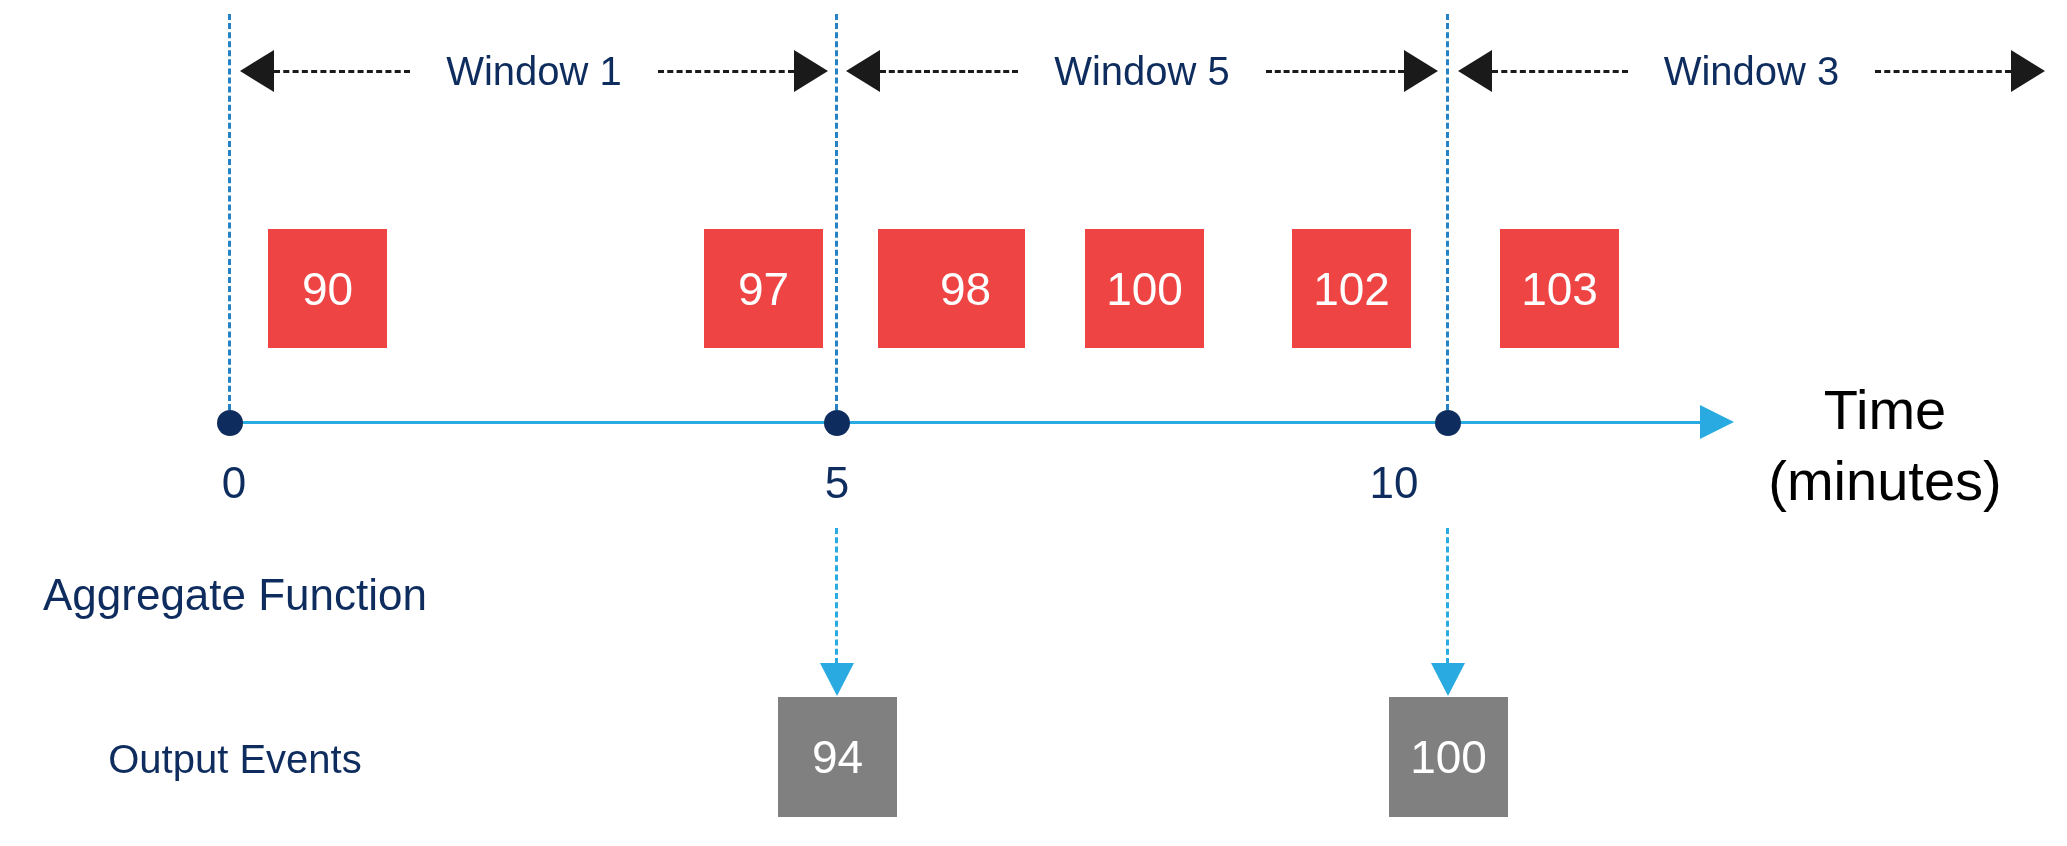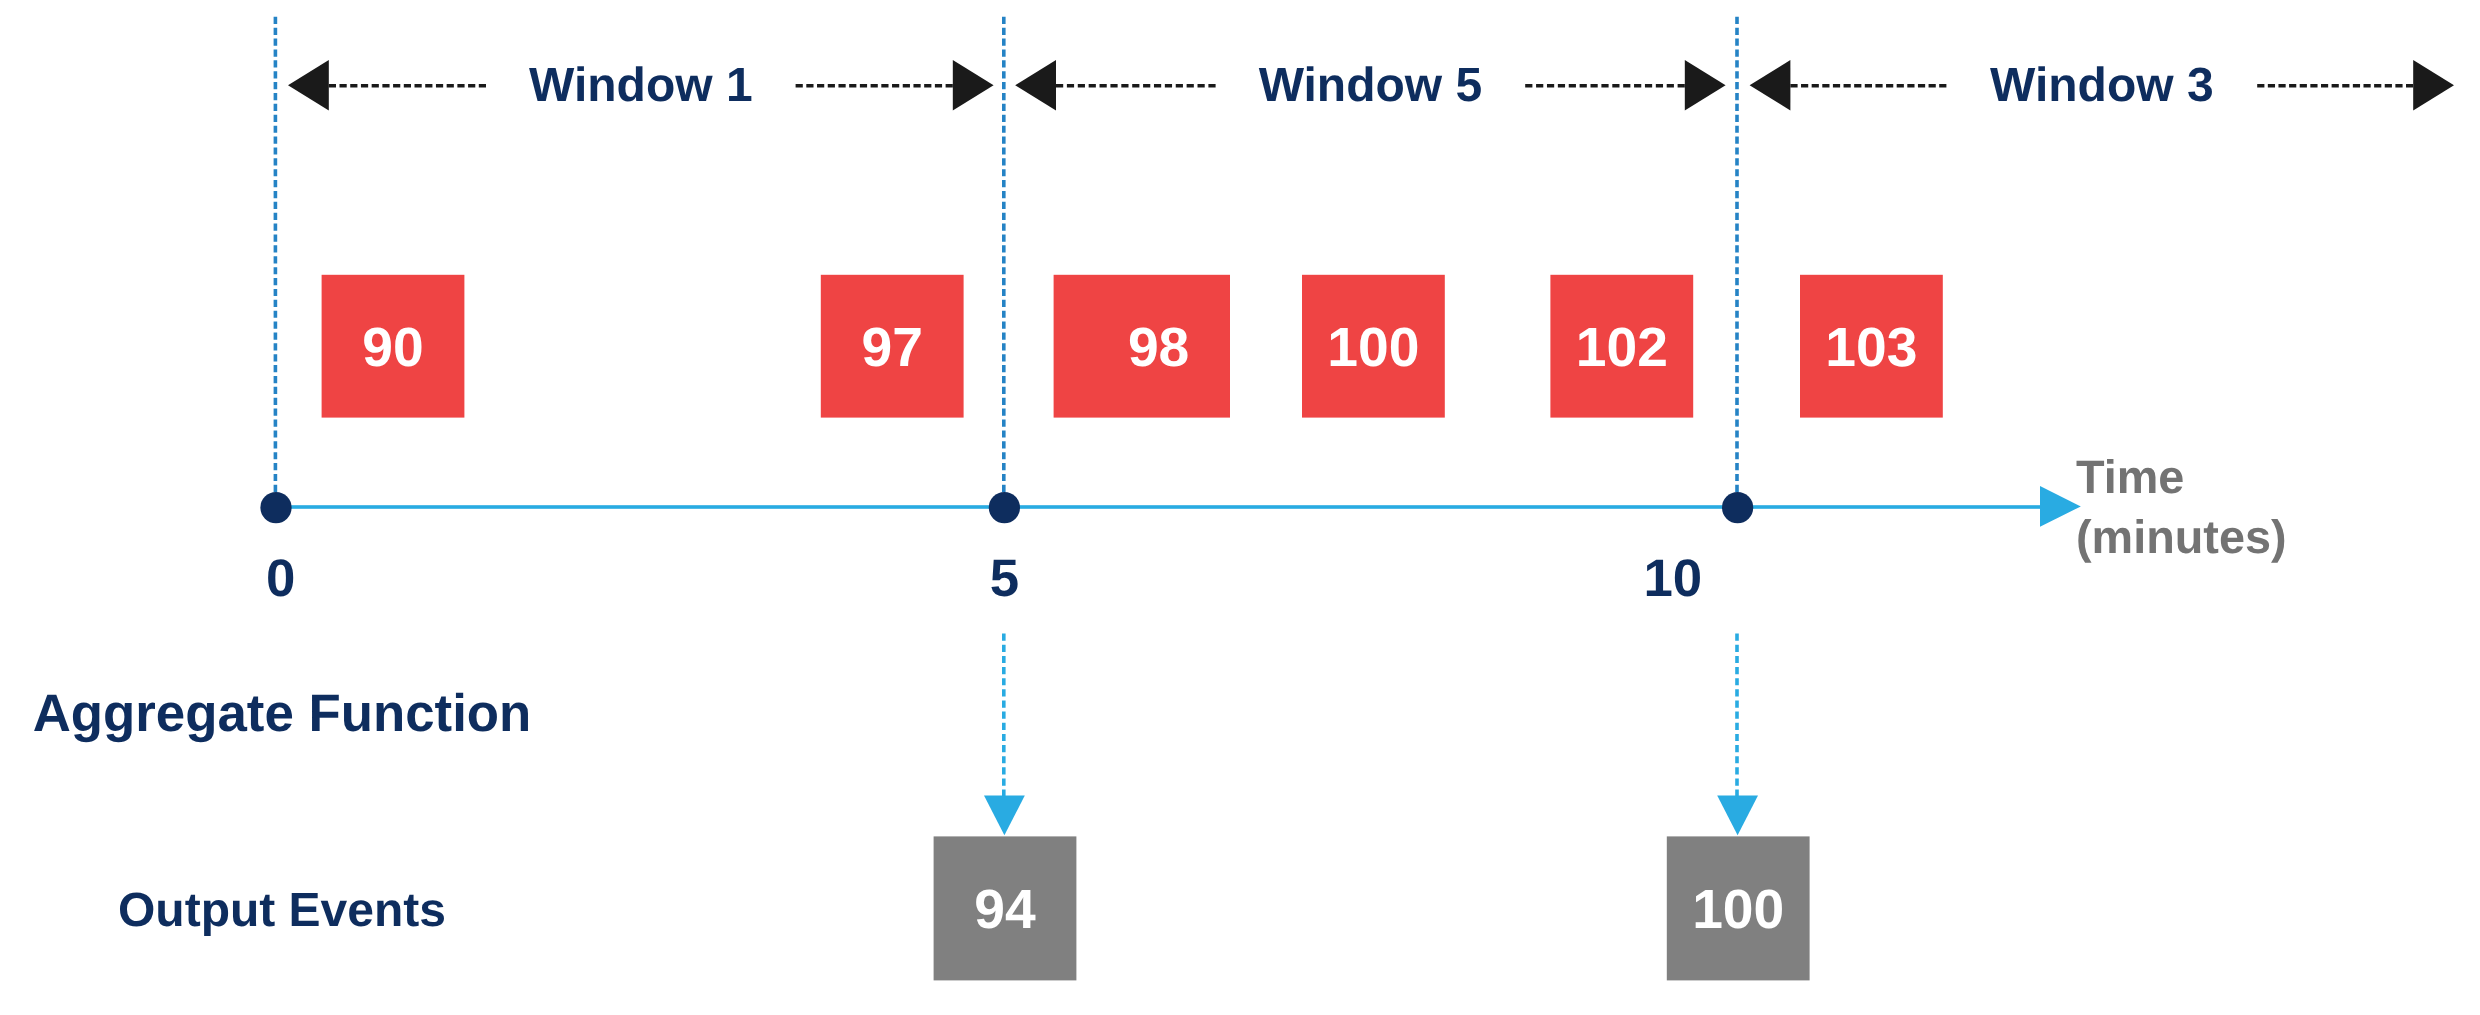--- a/index.html
+++ b/index.html
@@ -1,21 +1,21 @@
 <!DOCTYPE html>
 <html><head>
 <meta charset="utf-8">
 <style>
   html,body{margin:0;padding:0;background:#ffffff;}
   #stage{
     position:relative;
     width:2067px;height:846px;
     background:#ffffff;
     font-family:"Liberation Sans","DejaVu Sans",sans-serif;
-    font-weight:700;
+    font-weight:400;
     overflow:hidden;
   }
   
   .guide{
     position:absolute;top:14px;height:396px;width:0;
     border-left:3px dashed #2583C5;
   }
   .guide.g0{left:228px;}
   .guide.g5{left:835px;}
   .guide.g10{left:1446px;}
@@ -36,34 +36,34 @@
     margin:0 36px;line-height:56px;
   }
 
   
   .event-box{
     position:absolute;top:229px;width:119px;height:119px;
     background:#ef4444;color:#FFFFFF;
     display:flex;align-items:center;justify-content:center;
     font-size:46px;
   }
-  .e0{left:268px;} .e1{left:476px;} .e2{left:684px;}
+  .e0{left:268px;} .e1{left:476px;} .e2{left:704px;}
   .e3{left:878px;padding-left:28px;} .e4{left:1085px;} .e5{left:1292px;} .e6{left:1500px;}
 
   
   .timeline-line{position:absolute;left:230px;top:421px;width:1472px;height:3px;background:#29ABE2;}
   .timeline-arrowhead{position:absolute;left:1700px;top:405px;width:0;height:0;
     border-top:17px solid transparent;border-bottom:17px solid transparent;border-left:34px solid #29ABE2;}
   .dot{position:absolute;top:410px;width:26px;height:26px;border-radius:50%;background:#0E2D5E;}
   .d0{left:217px;} .d5{left:824px;} .d10{left:1435px;}
   .tick{position:absolute;top:458px;width:100px;text-align:center;font-size:44px;color:#0E2D5E;}
   .t0{left:184px;} .t5{left:787px;} .t10{left:1344px;text-align:center;}
   .time-axis-label{
     position:absolute;left:1730px;top:374px;width:310px;
-    text-align:left;font-size:39px;line-height:1.27;color:#737373;
+    text-align:center;font-size:56px;line-height:1.27;color:#000000;
   }
 
   
   .down-dash{position:absolute;top:528px;height:136px;width:0;border-left:3px dashed #29ABE2;}
   .dd5{left:835px;} .dd10{left:1446px;}
   .down-tri{position:absolute;top:663px;width:0;height:0;
     border-left:17px solid transparent;border-right:17px solid transparent;border-top:33px solid #29ABE2;}
   .dt5{left:820px;} .dt10{left:1431px;}
 
   

